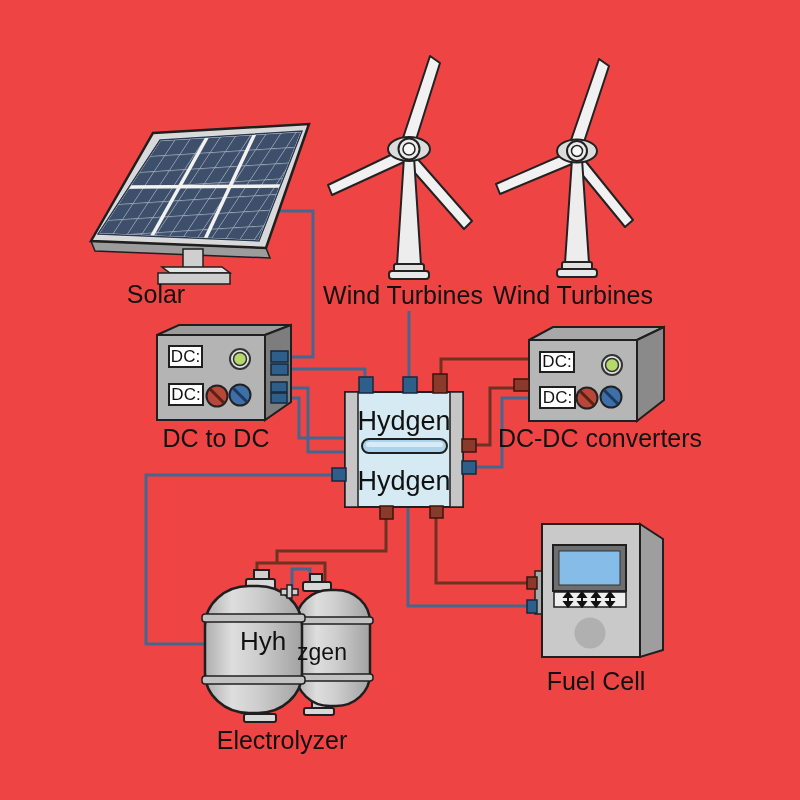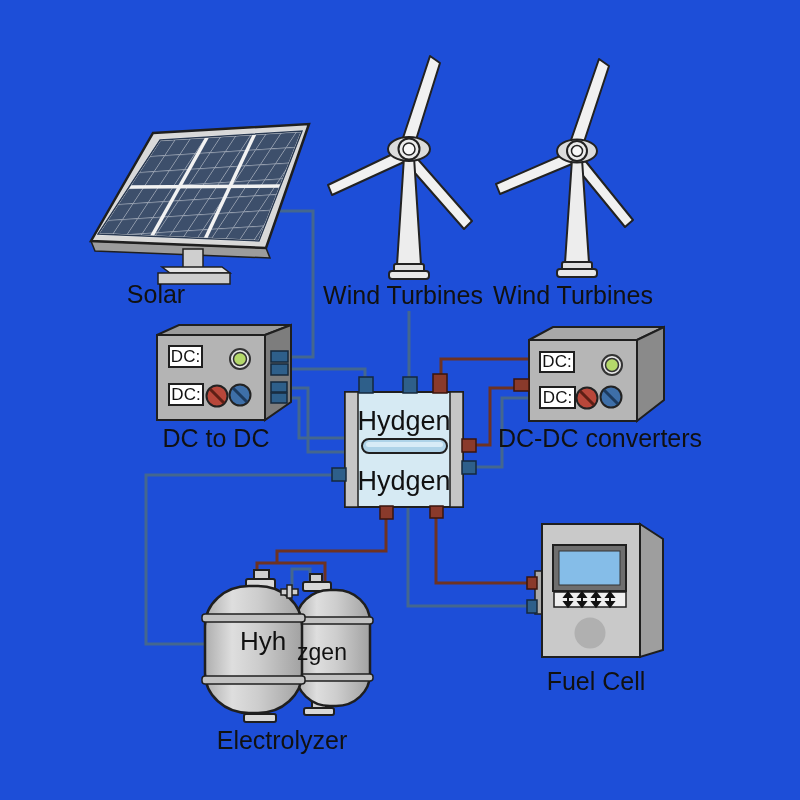--- a/index.html
+++ b/index.html
@@ -1,16 +1,16 @@
 <!DOCTYPE html>
 <html><head>
 <meta charset="utf-8">
 <style>
   html,body{margin:0;padding:0;background:#ffffff;}
-  .stage{position:relative;width:800px;height:800px;background:#1d4ed8;overflow:hidden;}
+  .stage{position:relative;width:800px;height:800px;background:#ef4444;overflow:hidden;}
   svg{display:block;}
   text{font-family:"Liberation Sans", sans-serif; fill:#111111;}
   .lbl{font-size:25px;}
   .dcsmall{font-size:17px;}
   .hyd{font-size:27px;}
   .tanktxt{font-size:26px;}
   .tanktxt2{font-size:23px;}
   .wire-b{stroke:#44678f;stroke-width:3;fill:none;}
   .wire-r{stroke:#6e3222;stroke-width:3;fill:none;}
   .outl{stroke:#1f1f1f;}

